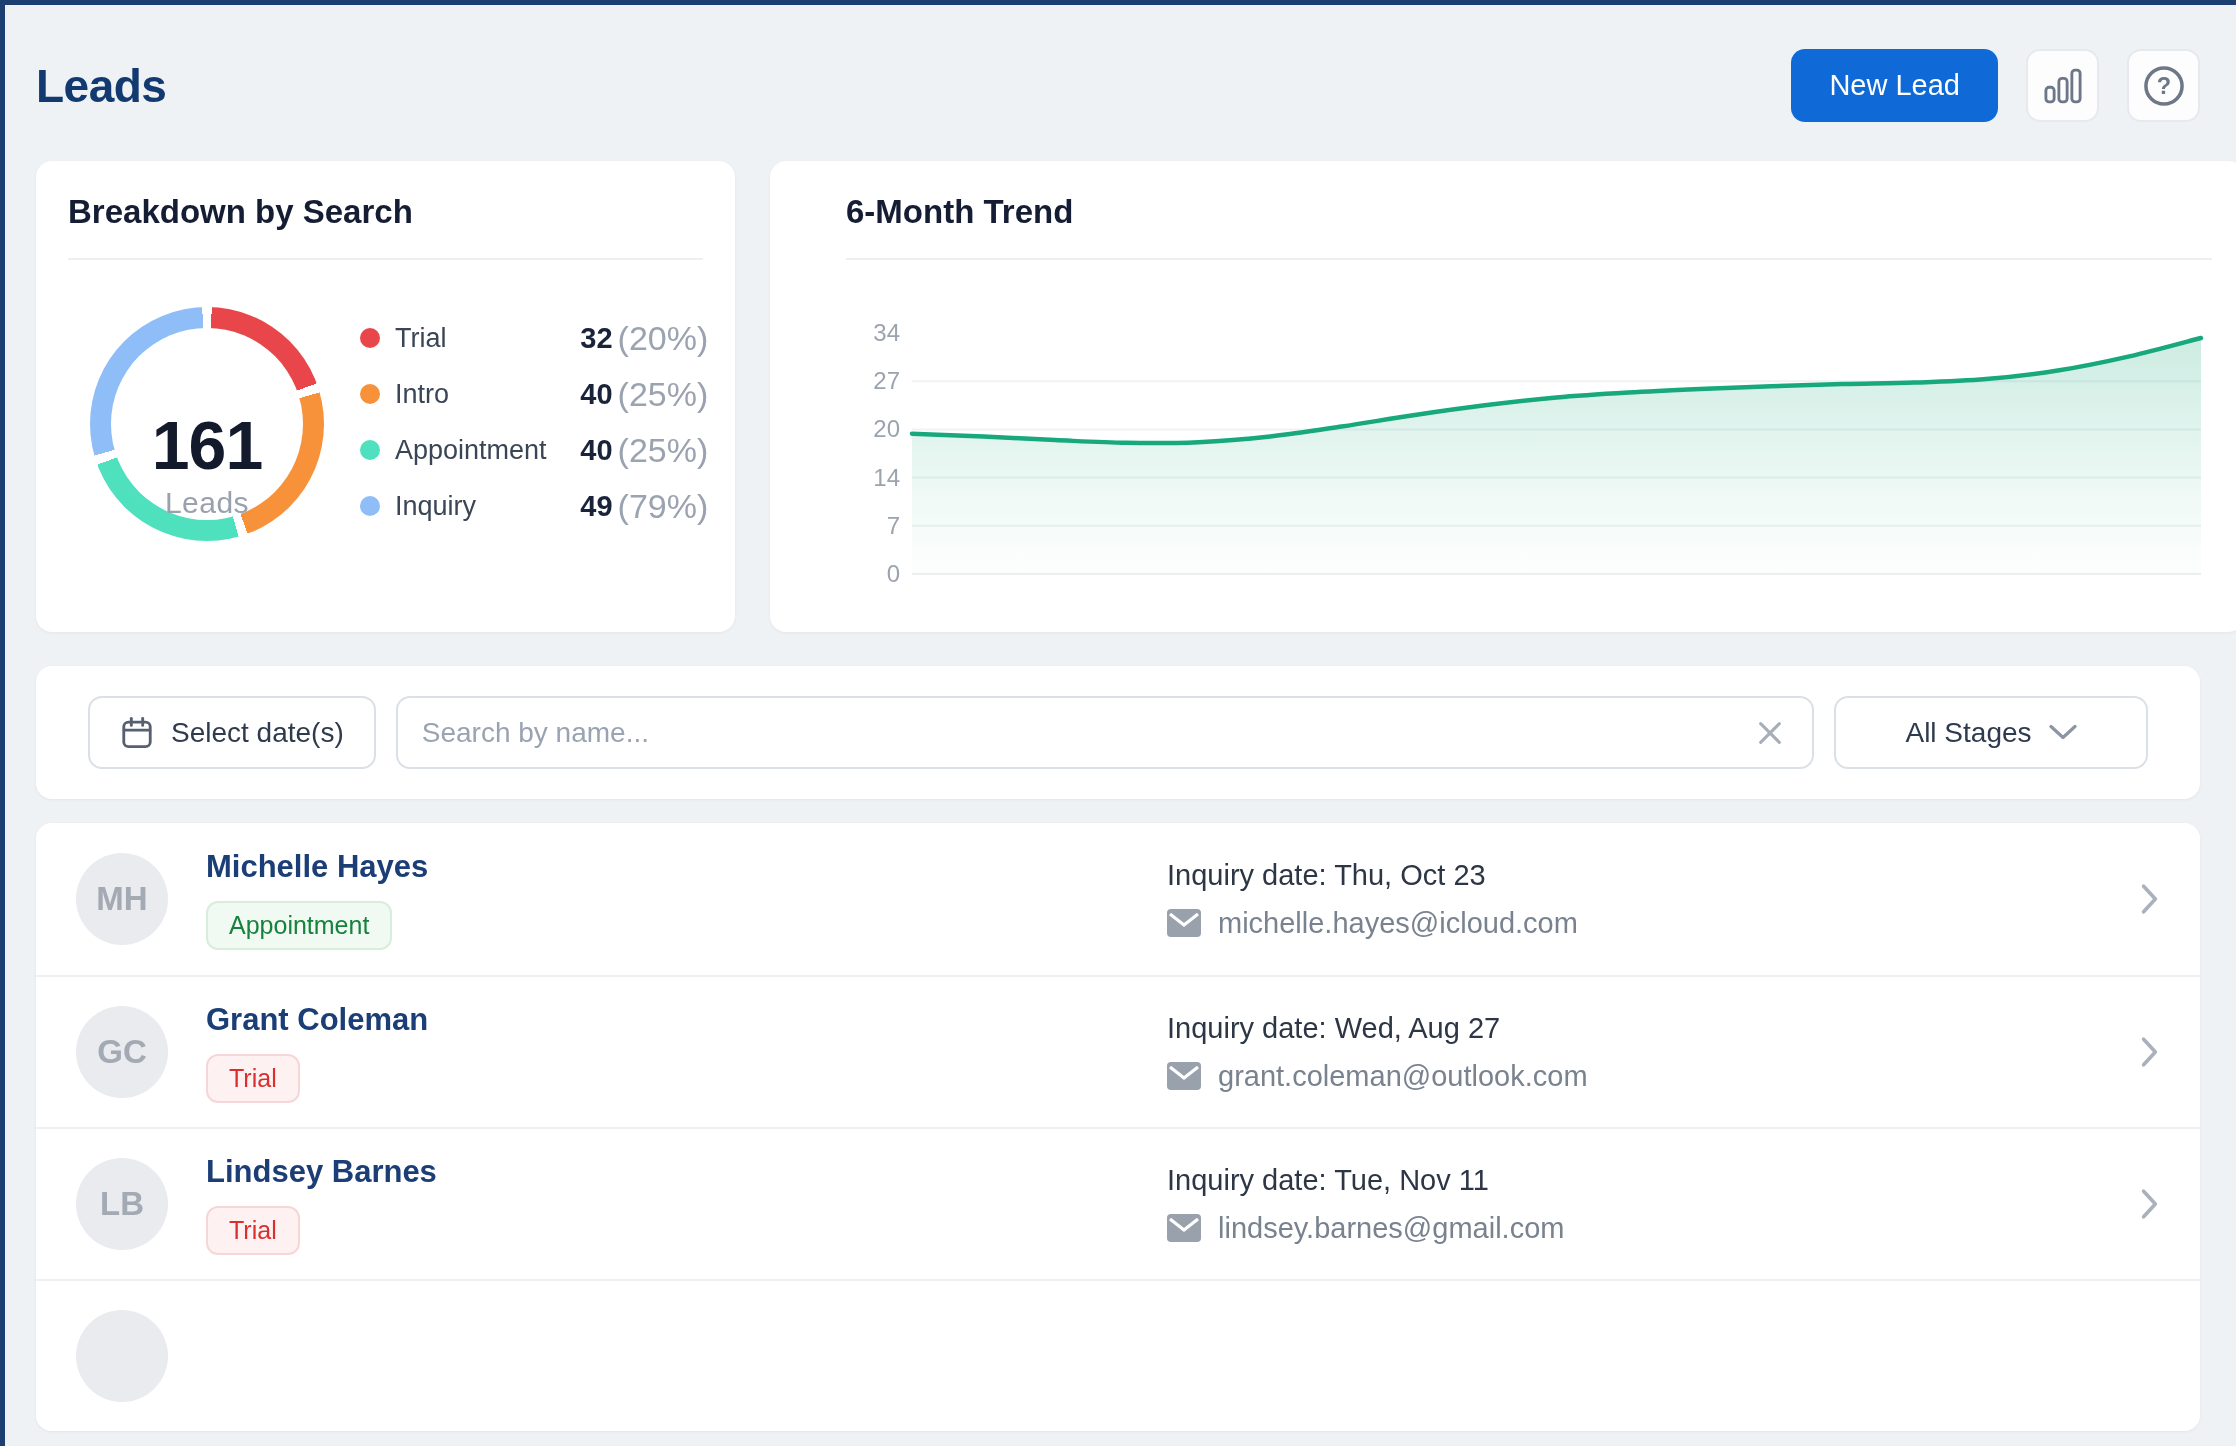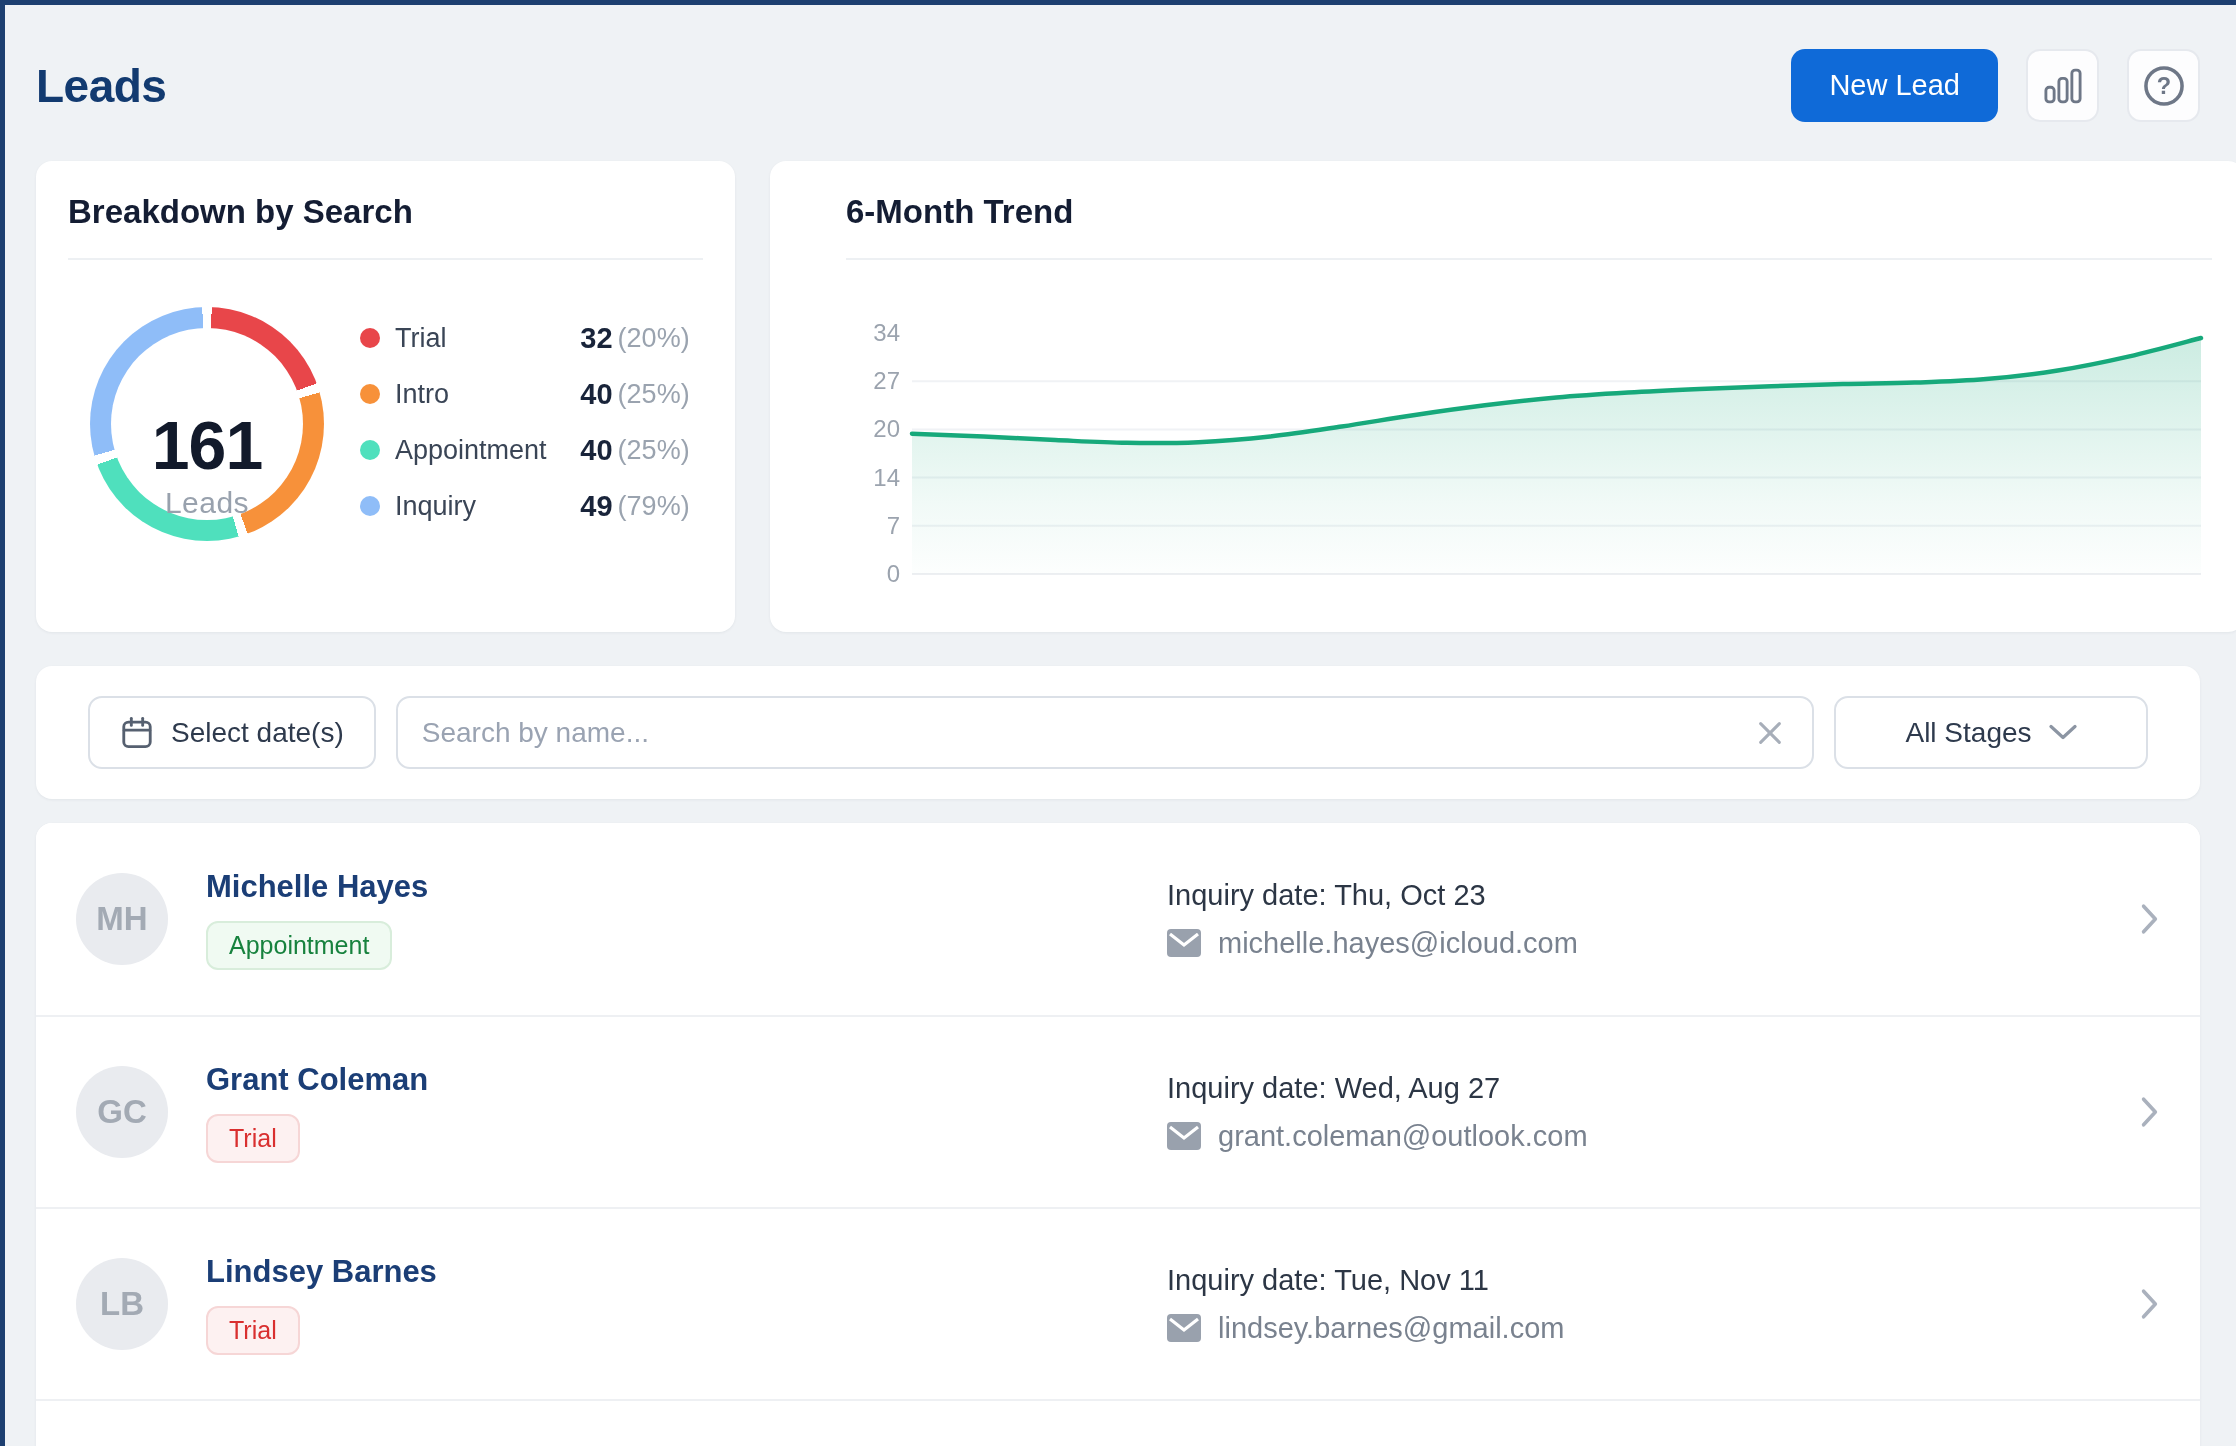--- a/index.html
+++ b/index.html
@@ -48,42 +48,42 @@
     display:flex; flex-direction:column; align-items:center; justify-content:flex-end;
   }
   .donut-total { font-size:68px; font-weight:700; color:#121a2b; line-height:1; letter-spacing:-1px; }
   .donut-total-label { font-size:30px; color:#98a1ad; margin-top:7px; letter-spacing:0.5px; }
 
   .legend { margin:56px 0 0 36px; width:356px; }
   .legend-row { display:flex; align-items:center; height:44px; margin-bottom:12px; }
   .legend-dot { width:20px; height:20px; border-radius:50%; margin-right:15px; flex:none; }
   .legend-label { font-size:27px; color:#3a4556; flex:1; white-space:nowrap; overflow:hidden; text-overflow:ellipsis; }
   .legend-value { font-size:29px; font-weight:700; color:#19243a; min-width:56px; text-align:right; margin-left:10px; flex:none; }
-  .legend-pct { font-size:27px; color:#9aa3af; margin-left:5px; width:92px; flex:none; }
+  .legend-pct { font-size:34px; color:#9aa3af; margin-left:5px; width:92px; flex:none; }
 
   
   .trend-svg { display:block; margin-top:20px; }
   .tick-label { font-size:24px; fill:#9ba3ae; }
 
   
   .filter-card { margin-top:34px; height:133px; display:flex; align-items:center; padding:0 52px; gap:20px; }
   .filter-btn {
     height:73px; padding:0 30px; border:2px solid #dbe0e7; border-radius:14px; background:#fff;
     display:flex; align-items:center; gap:17px; font-size:28px; color:#2e3a4d; font-weight:500;
     font-family:inherit; cursor:pointer; flex:none;
   }
   .search-box { flex:1; height:73px; border:2px solid #dbe0e7; border-radius:14px; display:flex; align-items:center; padding:0 24px; background:#fff; }
   .search-input { flex:1; border:none; outline:none; font-size:28px; color:#3a4556; background:transparent; font-family:inherit; }
   .search-input::placeholder { color:#9aa3b2; }
   .clear-btn { background:none; border:none; cursor:pointer; display:flex; align-items:center; padding:4px; }
   .stage-filter-btn { width:314px; justify-content:center; }
 
   
   .list-card { margin-top:24px; border-radius:16px; overflow:hidden; }
-  .lead-row { display:flex; align-items:center; height:192px; padding:0 40px; background:#fff; cursor:pointer; }
+  .lead-row { display:flex; align-items:center; height:152px; padding:0 40px; background:#fff; cursor:pointer; }
   .lead-row + .lead-row { border-top:2px solid #eef0f3; }
   .avatar {
     width:92px; height:92px; border-radius:50%; background:#e9ebef; color:#a3aab4;
     font-size:33px; font-weight:600; display:flex; align-items:center; justify-content:center; flex:none;
   }
   .lead-main { margin-left:38px; width:961px; flex:none; }
   .lead-name { font-size:31px; font-weight:600; color:#1b3e76; }
   .badge { display:inline-block; margin-top:16px; font-size:25px; font-weight:500; padding:8px 21px; border-radius:12px; }
   .badge-green { color:#17823e; background:#f0faf2; border:2px solid #d8eddb; }
   .badge-red { color:#d92f2f; background:#fdf1f1; border:2px solid #f6d6d6; }

